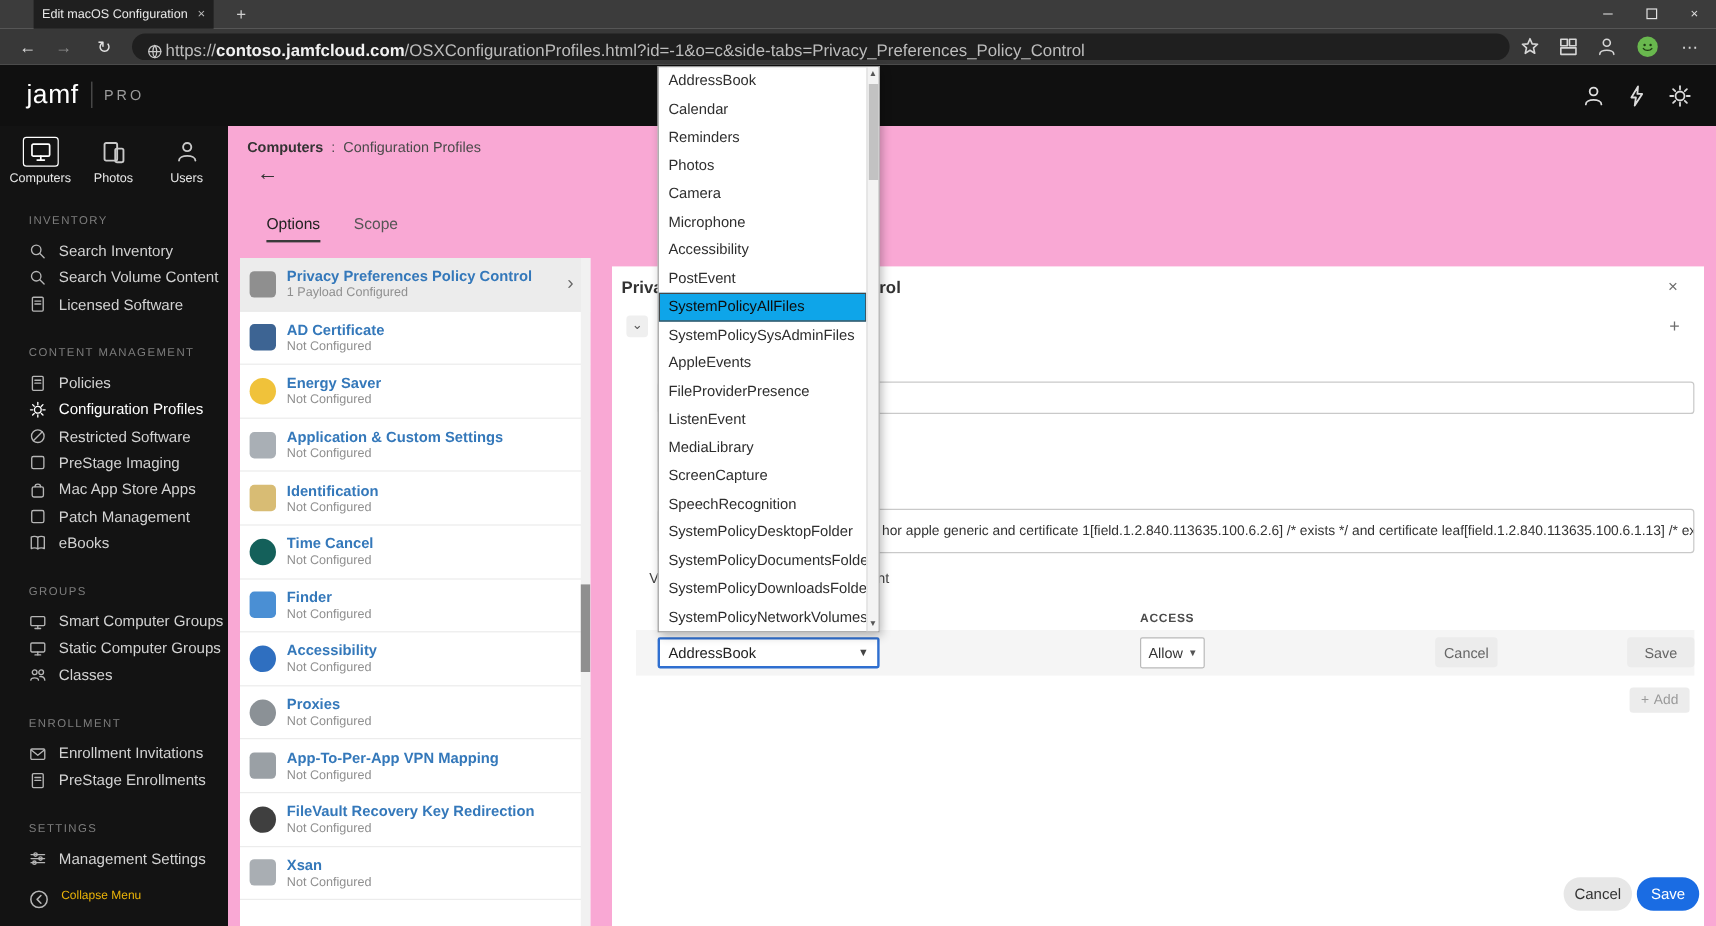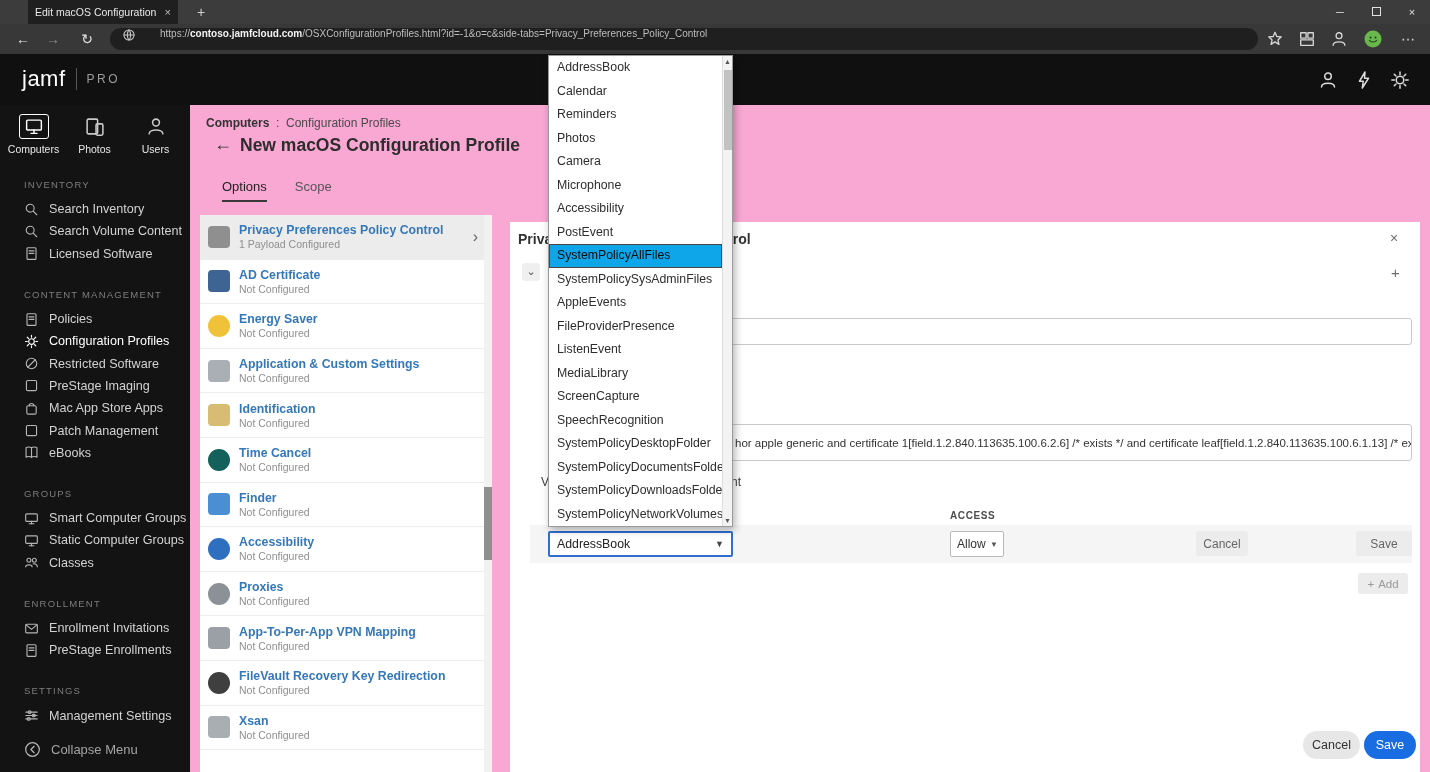--- a/index.html
+++ b/index.html
@@ -12,21 +12,21 @@
   .tab-title{flex:1;white-space:nowrap;overflow:hidden}
   .tab-close{color:#bdbdbd;font-size:11px;cursor:default}
   .newtab{position:absolute;left:190px;top:0;width:22px;height:24px;color:#cfcfcf;font-size:14px;text-align:center;line-height:24px}
   .winctl{position:absolute;right:0;top:0;height:24px;display:flex}
   .winctl .wc{width:36px;text-align:center;line-height:24px;font-size:11px;color:#e2e2e2}
   .maxbox{display:inline-block;width:9px;height:9px;border:1px solid #e2e2e2;margin-top:7px}
 
   .addressbar{position:absolute;left:0;top:24px;width:100%;height:30px;background:#383838}
   .nav-ico{position:absolute;top:0;height:30px;width:26px;text-align:center;line-height:30px;color:#e2e2e2;font-size:14px}
   .nav-ico.dim{color:#8d8d8d}
-  .url-pill{position:absolute;left:110px;top:4px;width:1148px;height:22px;background:#1f1f1f;border-radius:12px;display:flex;align-items:flex-start;color:#bdbdbd;font-size:10px;padding:0 12px;gap:24px;white-space:nowrap;overflow:hidden}
+  .url-pill{position:absolute;left:110px;top:4px;width:1148px;height:22px;background:#1f1f1f;border-radius:12px;display:flex;align-items:flex-end;color:#bdbdbd;font-size:14px;padding:0 12px;gap:2px;white-space:nowrap;overflow:hidden}
   .url-host{color:#f2f2f2;font-weight:bold}
   .pill-ico{width:14px;height:14px;color:#c7c7c7;flex:none}
   .addr-ico{position:absolute;top:6px;width:18px;height:18px;color:#d6d6d6}
   .dots{position:absolute;top:0;line-height:30px;color:#d6d6d6;font-size:14px;letter-spacing:1px}
 
   
   .jamf-header{position:absolute;left:0;top:54px;width:100%;height:51px;background:#101010}
   .logo{position:absolute;left:22px;top:12px;display:flex;align-items:center;gap:10px}
   .logo-jamf{color:#fff;font-size:22px;font-weight:normal;letter-spacing:.5px}
   .logo-div{width:1px;height:22px;background:#555}
@@ -37,21 +37,21 @@
   .sidebar{position:absolute;left:0;top:105px;width:190px;height:667px;background:#131313;color:#d4d4d4;overflow:hidden}
   .top-tabs{display:flex;padding:9px 3px 0 3px}
   .top-tab{width:61px;display:flex;flex-direction:column;align-items:center;gap:4px;font-size:10.5px;color:#e8e8e8;cursor:default}
   .tt-ico{width:30px;height:25px;padding:2px 4px;color:#c9c9c9}
   .top-tab.active .tt-ico{color:#fff;border:1px solid #fff;border-radius:3px}
   .side-sec-title{margin:24px 0 8px 24px;font-size:9.5px;letter-spacing:1.2px;color:#7d7d7d}
   .side-item{height:22.3px;display:flex;align-items:center;gap:10px;padding-left:24px;font-size:12.6px;color:#d2d2d2;white-space:nowrap;cursor:default}
   .side-item.active{color:#fff}
   .side-ico{width:15px;height:15px;color:#b5b5b5;flex:none}
   .side-item.active .side-ico{color:#fff}
-  .collapse{position:absolute;left:24px;bottom:14px;display:flex;align-items:center;gap:10px;font-size:13px;color:#a3a3a3}
+  .collapse{position:absolute;left:24px;bottom:14px;display:flex;gap:10px;font-size:10px;color:#eab308}
   .collapse .side-ico{width:17px;height:17px}
 
   
   .main{position:absolute;left:190px;top:105px;width:1400px;height:667px;background:#f9a8d4}
   .breadcrumb{position:absolute;left:16px;top:11px;font-size:12px;color:#4a4a4a}
   .bc-bold{font-weight:bold;color:#333}
   .back-arrow{position:absolute;left:24px;top:29px;font-size:18px;color:#333}
   .page-title{position:absolute;left:50px;top:30px;font-size:17.5px;font-weight:bold;color:#2d2d2d}
   .tabs{position:absolute;left:32px;top:74px;display:flex;gap:28px;font-size:13px}
   .tab-item{padding-bottom:6px;color:#555;cursor:default}
@@ -351,21 +351,20 @@
     </div>
   </div>
 
   <div class="main">
     <div class="breadcrumb">
       <span class="bc-bold">Computers</span>
       &nbsp;<span>:</span>&nbsp;
       <span>Configuration Profiles</span>
     </div>
     <span class="back-arrow">←</span>
-    <div class="page-title">New macOS Configuration Profile</div>
     <div class="tabs">
         <div class="tab-item active">Options</div>
         <div class="tab-item">Scope</div>
       </div>
 
     <div class="payload-panel">
       <div>
           <div class="payload-row selected">
      <span class="p-ico square" style="background: rgb(143, 143, 143);"></span>
      <span class="p-txt">

